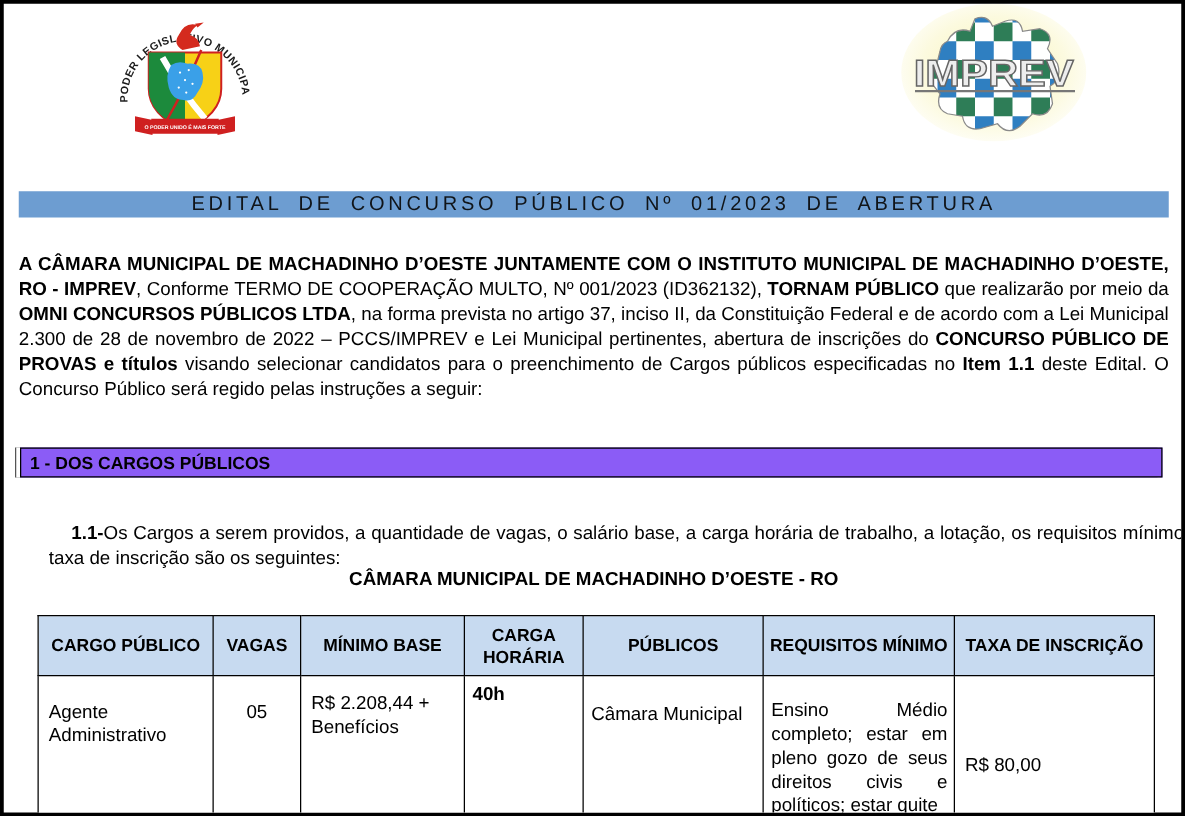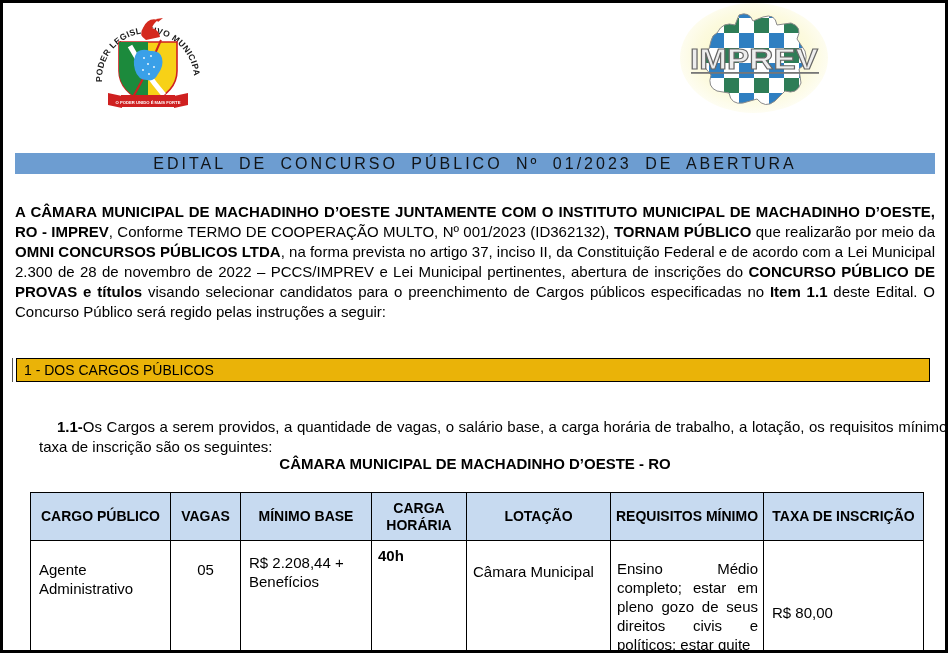--- a/index.html
+++ b/index.html
@@ -4,39 +4,39 @@
 <style>
   html,body{margin:0;padding:0;background:#fff;}
   .page{
     position:relative;width:948px;height:653px;box-sizing:border-box;
     border:3px solid #000;background:#fff;overflow:hidden;
     font-family:"Liberation Sans",sans-serif;color:#000;
   }
   
   .crest{position:absolute;left:85px;top:2px;width:120px;height:114px;}
   .omni{position:absolute;left:399px;top:21px;width:130px;height:70px;}
-  .imprev{position:absolute;left:676px;top:0px;width:150px;height:112px;}
+  .imprev{position:absolute;left:717px;top:0px;width:150px;height:112px;}
   
   .title-bar{
     position:absolute;left:12px;top:150px;width:920px;height:21px;
     background:#6D9DD1;display:flex;align-items:center;justify-content:center;
     font-weight:normal;font-size:16px;letter-spacing:3px;word-spacing:6px;color:#101418;
     white-space:nowrap;
   }
   
   .intro{
     position:absolute;left:12px;top:184px;width:920px;
     font-size:15px;line-height:20px;text-align:justify;
   }
   
   .sec-head{
     position:absolute;left:13px;top:355px;width:905px;height:22px;
-    background:#eab308;border:1px solid #000;
+    background:#8b5cf6;border:1px solid #000;
     box-shadow:-3px 0 0 #fff,-4px 0 0 #555;
-    font-weight:normal;font-size:14px;line-height:22px;padding-left:7px;
+    font-weight:bold;font-size:14px;line-height:22px;padding-left:7px;
   }
   
   .item11{
     position:absolute;left:12px;top:399px;width:920px;
     font-size:15px;line-height:20px;text-align:justify;text-indent:18px;margin-left:24px;
   }
   .subhead{
     position:absolute;left:12px;top:452px;width:920px;
     font-weight:bold;font-size:15px;text-align:center;
   }
@@ -144,21 +144,21 @@
           <col class="c-lotacao">
           <col class="c-req">
           <col class="c-taxa">
       </colgroup>
       <thead>
         <tr>
           <th>CARGO PÚBLICO</th>
           <th>VAGAS</th>
           <th>MÍNIMO BASE</th>
           <th>CARGA HORÁRIA</th>
-          <th>LOTAÇÃO</th>
+          <th>PÚBLICOS</th>
           <th>REQUISITOS MÍNIMO</th>
           <th>TAXA DE INSCRIÇÃO</th>
         </tr>
       </thead>
       <tbody>
         <tr>
           <td class="cell-cargo">Agente Administrativo</td>
           <td class="cell-vagas">05</td>
           <td class="cell-salario">R$ 2.208,44 + Benefícios</td>
           <td class="cell-carga">40h</td>

